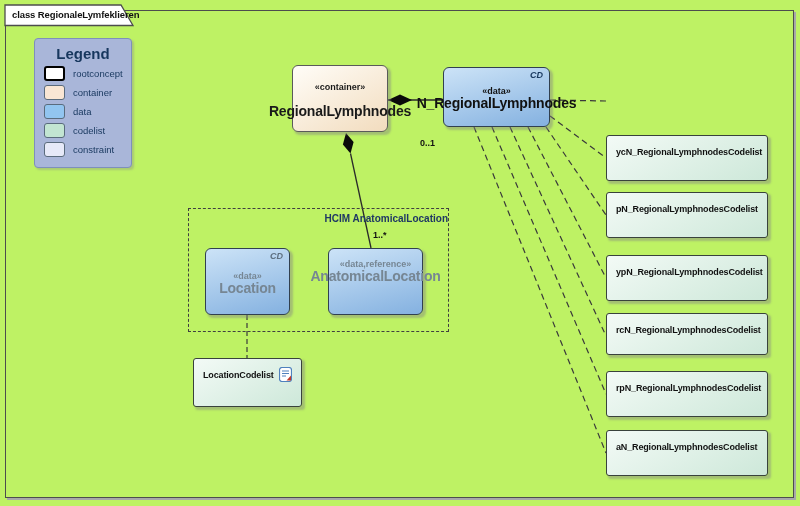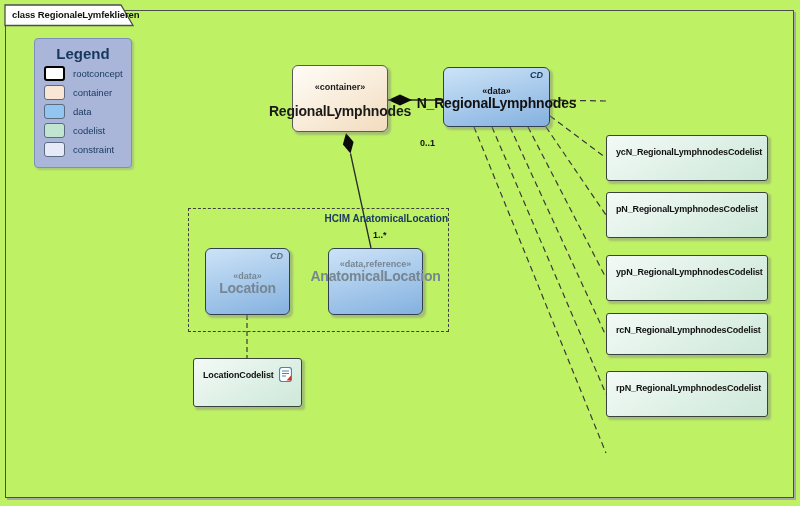--- a/index.html
+++ b/index.html
@@ -199,17 +199,29 @@
       <span class="codelist-name">rpN_RegionalLymphnodesCodelist</span>
       <svg width="13" height="15" viewBox="0 0 13 15">
         <rect x="0.5" y="0.5" width="12" height="14" rx="2.5" fill="#fff" stroke="#4f81bd" stroke-width="1.2"></rect>
         <line x1="3" y1="4" x2="10" y2="4" stroke="#4f81bd" stroke-width="1"></line>
         <line x1="3" y1="6.5" x2="10" y2="6.5" stroke="#4f81bd" stroke-width="1"></line>
         <line x1="3" y1="9" x2="7" y2="9" stroke="#4f81bd" stroke-width="1"></line>
         <path d="M7.5 13.5 L12 13.5 L12 8.5 Z" fill="#c0392b"></path>
       </svg>
     </div>
   </div>
+  <div class="codelist-box" style="left:606px;top:430px;width:162px;height:46px;">
+    <div class="codelist-inner">
+      <span class="codelist-name">aN_RegionalLymphnodesCodelist</span>
+      <svg width="13" height="15" viewBox="0 0 13 15">
+        <rect x="0.5" y="0.5" width="12" height="14" rx="2.5" fill="#fff" stroke="#4f81bd" stroke-width="1.2"></rect>
+        <line x1="3" y1="4" x2="10" y2="4" stroke="#4f81bd" stroke-width="1"></line>
+        <line x1="3" y1="6.5" x2="10" y2="6.5" stroke="#4f81bd" stroke-width="1"></line>
+        <line x1="3" y1="9" x2="7" y2="9" stroke="#4f81bd" stroke-width="1"></line>
+        <path d="M7.5 13.5 L12 13.5 L12 8.5 Z" fill="#c0392b"></path>
+      </svg>
+    </div>
+  </div>
 
   <div class="edge-label" style="left:420px;top:103px;margin-top:35px;">0..1</div>
   <div class="edge-label" style="left:373px;top:230px;">1..*</div>
 
 </div>
 
 </body></html>

